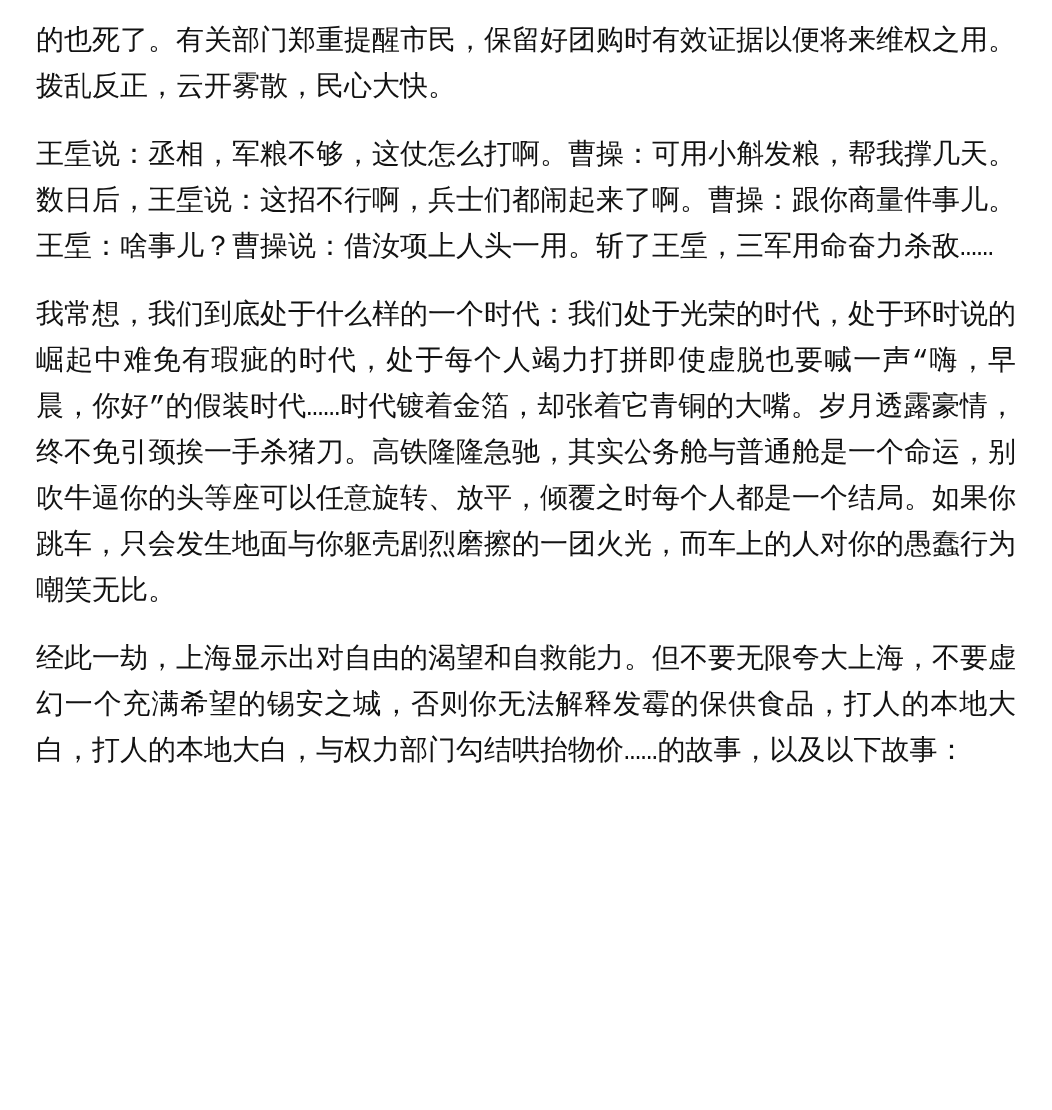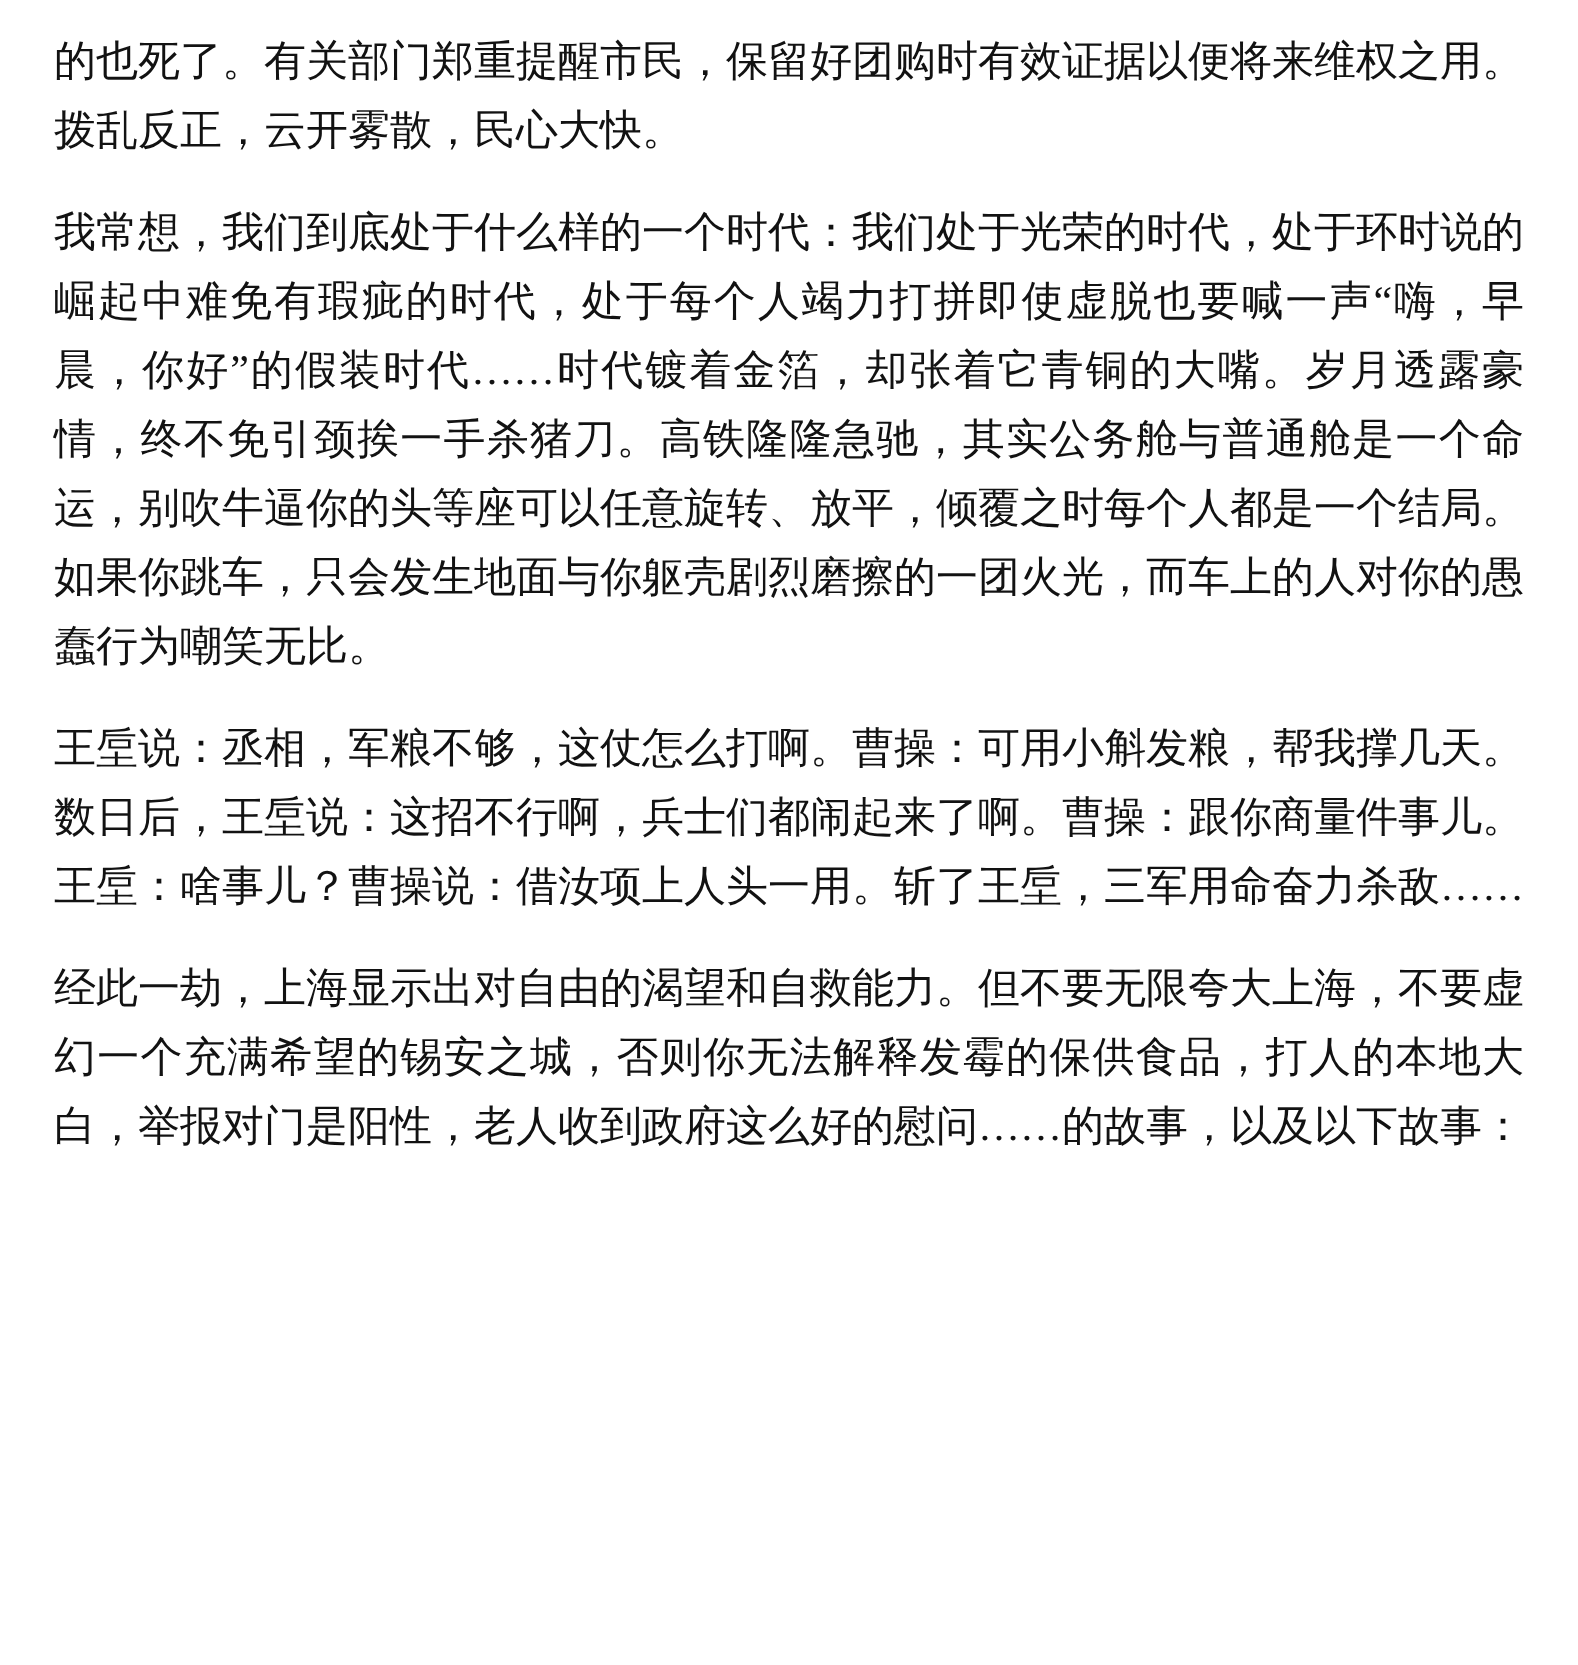--- a/index.html
+++ b/index.html
@@ -14,32 +14,32 @@
     overflow: hidden;
   }
   .article-body {
     box-sizing: border-box;
     width: 1052px;
     padding: 19px 36px 0 36px;
     background: #ffffff;
   }
   .article-body p {
     margin: 0 0 22px 0;
-    font-family: Liberation Serif, serif;
+    font-family: Liberation Mono, monospace;
     font-size: 28px;
     line-height: 46px;
     color: #121212;
     text-align: justify;
     text-justify: inter-ideograph;
     letter-spacing: 0;
     word-break: break-all;
     overflow-wrap: break-word;
   }
 </style>
 </head>
 <body>
 
 <main class="article-body">
   <p>的也死了。有关部门郑重提醒市民，保留好团购时有效证据以便将来维权之用。拨乱反正，云开雾散，民心大快。</p>
+  <p>王垕说：丞相，军粮不够，这仗怎么打啊。曹操：可用小斛发粮，帮我撑几天。数日后，王垕说：这招不行啊，兵士们都闹起来了啊。曹操：跟你商量件事儿。王垕：啥事儿？曹操说：借汝项上人头一用。斩了王垕，三军用命奋力杀敌……</p>
   <p>我常想，我们到底处于什么样的一个时代：我们处于光荣的时代，处于环时说的崛起中难免有瑕疵的时代，处于每个人竭力打拼即使虚脱也要喊一声“嗨，早晨，你好”的假装时代……时代镀着金箔，却张着它青铜的大嘴。岁月透露豪情，终不免引颈挨一手杀猪刀。高铁隆隆急驰，其实公务舱与普通舱是一个命运，别吹牛逼你的头等座可以任意旋转、放平，倾覆之时每个人都是一个结局。如果你跳车，只会发生地面与你躯壳剧烈磨擦的一团火光，而车上的人对你的愚蠢行为嘲笑无比。</p>
-  <p>王垕说：丞相，军粮不够，这仗怎么打啊。曹操：可用小斛发粮，帮我撑几天。数日后，王垕说：这招不行啊，兵士们都闹起来了啊。曹操：跟你商量件事儿。王垕：啥事儿？曹操说：借汝项上人头一用。斩了王垕，三军用命奋力杀敌……</p>
-  <p>经此一劫，上海显示出对自由的渴望和自救能力。但不要无限夸大上海，不要虚幻一个充满希望的锡安之城，否则你无法解释发霉的保供食品，打人的本地大白，举报对门是阳性，老人收到政府这么好的慰问……的故事，以及以下故事：</p>
+  <p>经此一劫，上海显示出对自由的渴望和自救能力。但不要无限夸大上海，不要虚幻一个充满希望的锡安之城，否则你无法解释发霉的保供食品，打人的本地大白，打人的本地大白，与权力部门勾结哄抬物价……的故事，以及以下故事：</p>
 </main>
 
 </body></html>

